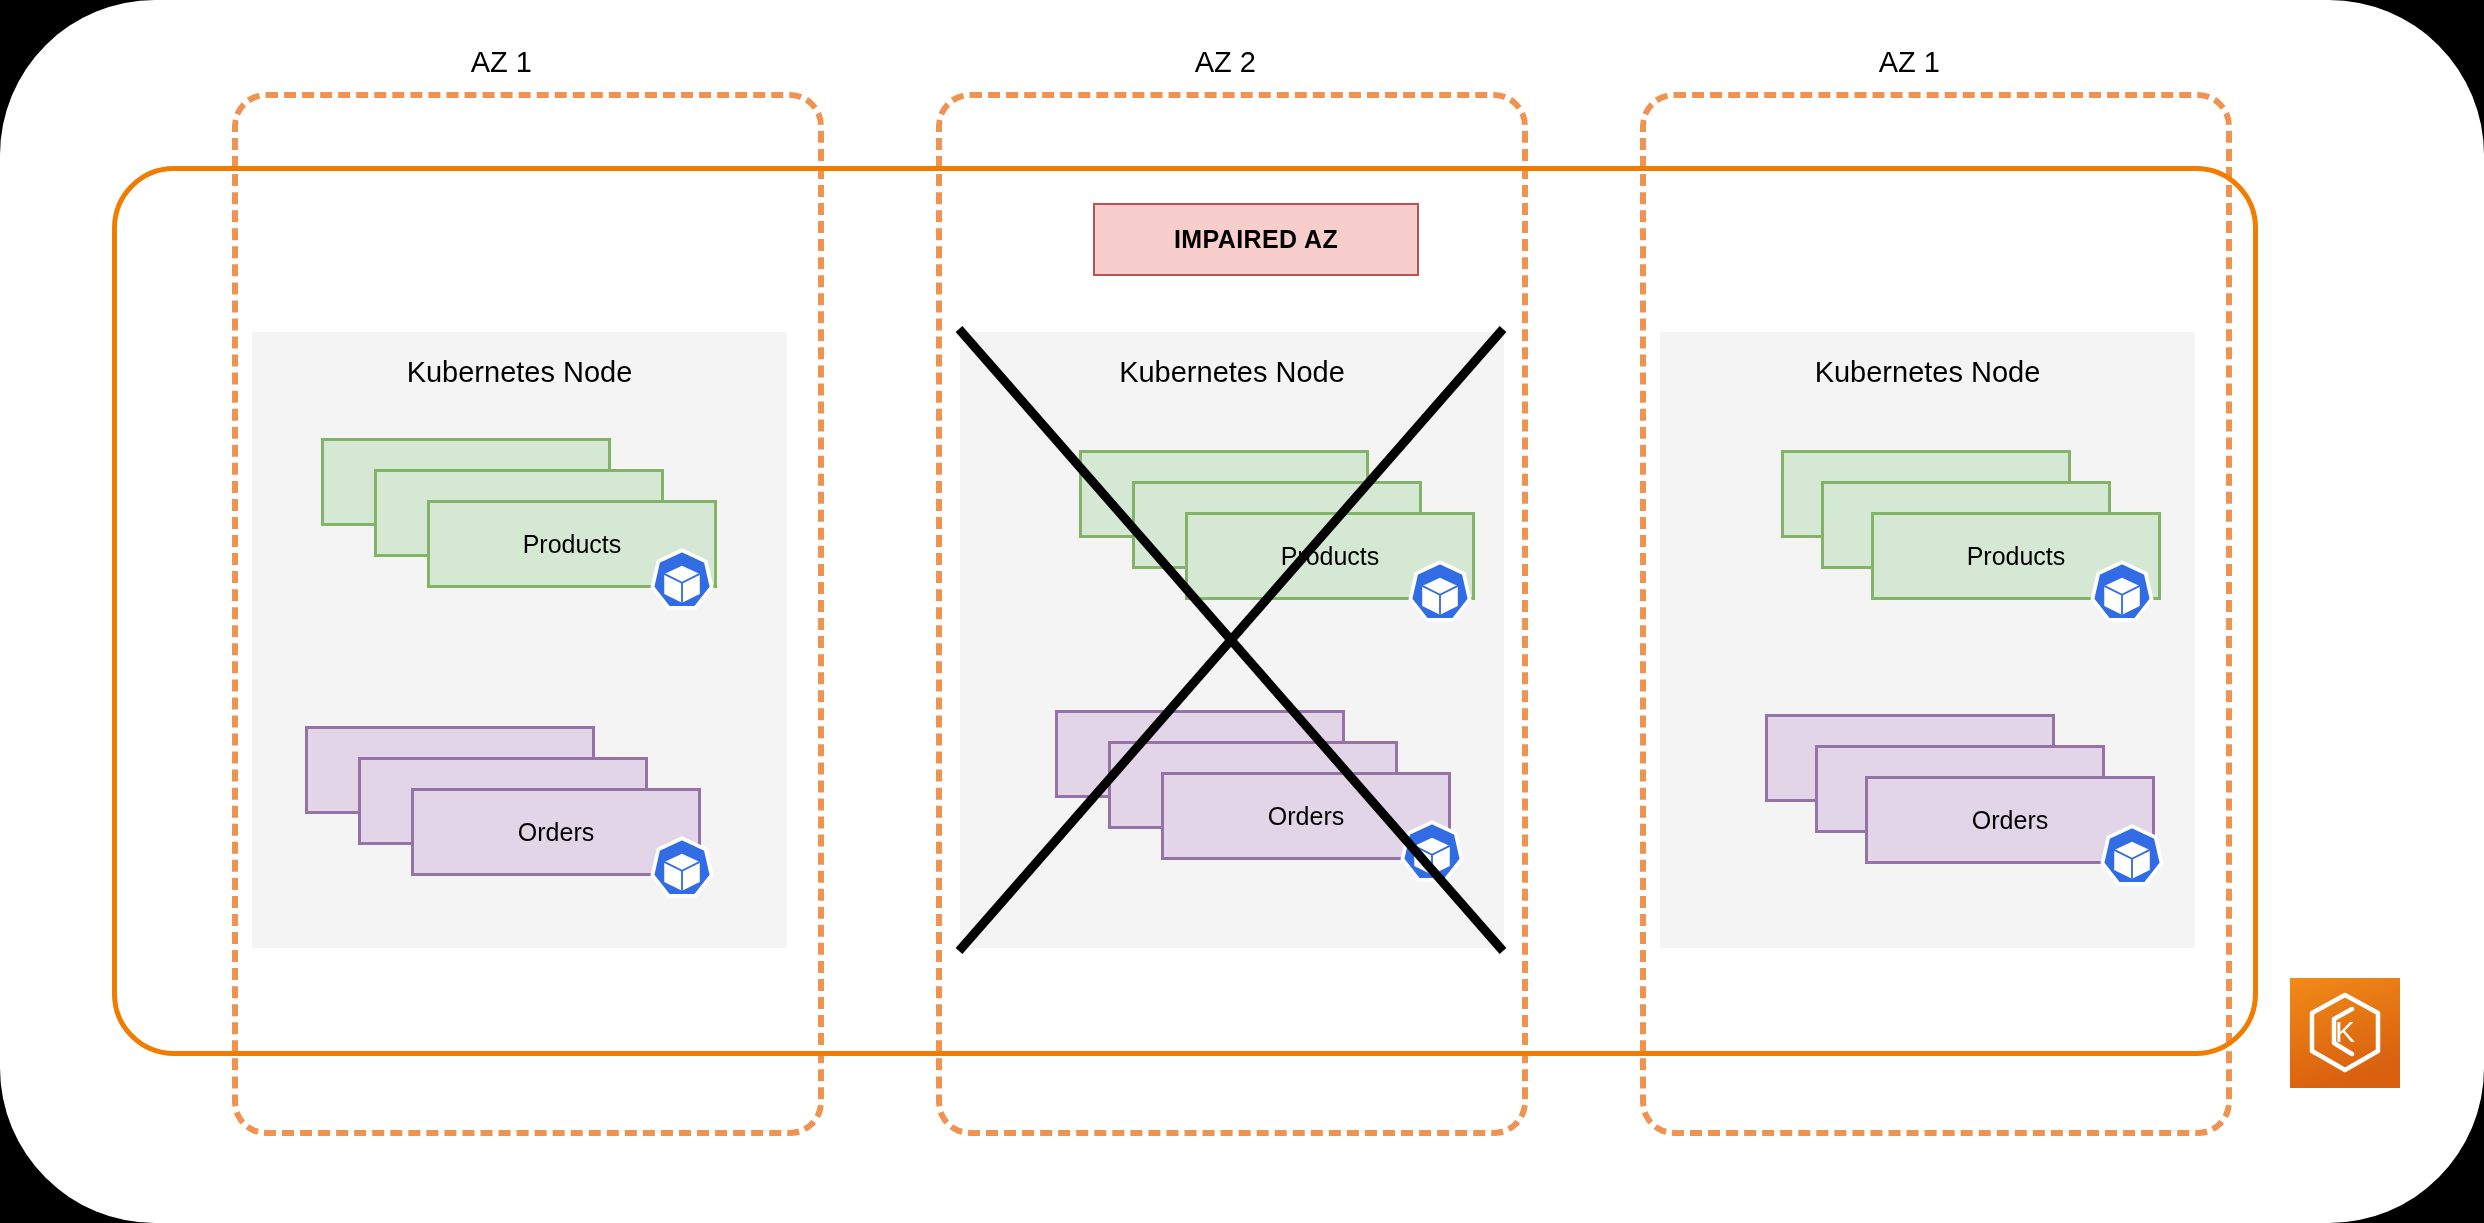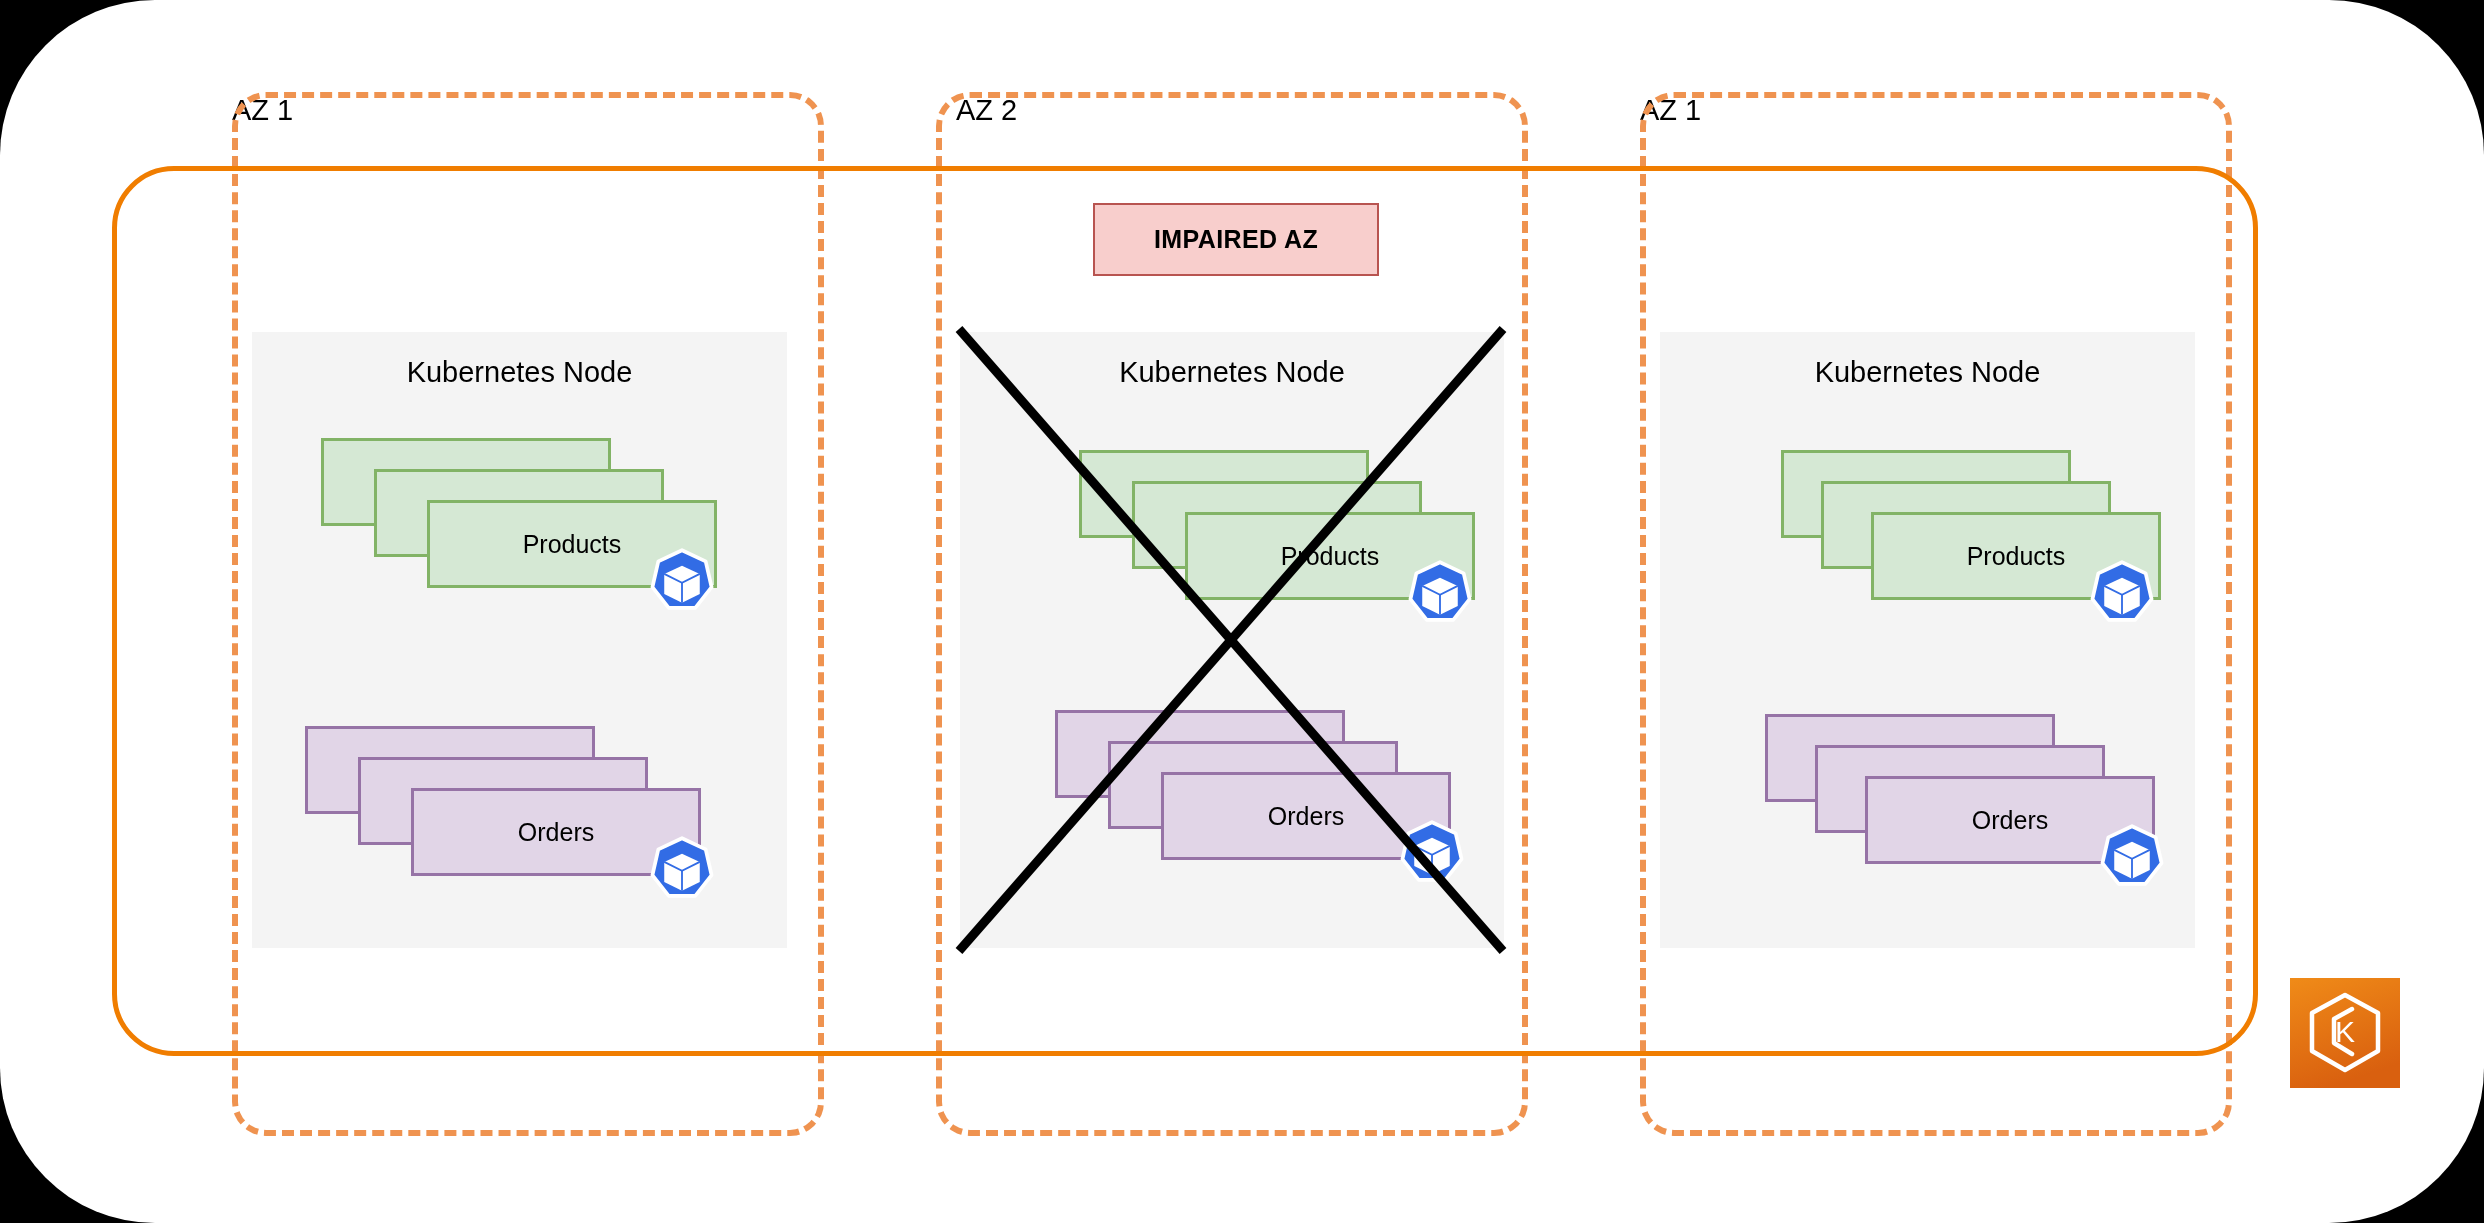--- a/index.html
+++ b/index.html
@@ -29,23 +29,22 @@
     position: absolute;
     border: 6px dashed #ef9350;
     border-radius: 34px;
     box-sizing: border-box;
     background: transparent;
   }
   .az-label {
     position: absolute;
     font-size: 29px;
     color: #000000;
-    text-align: left;
+    text-align: right;
     white-space: nowrap;
-    margin-top: 48px;
   }
 
   
   #cluster-boundary {
     position: absolute;
     left: 112px;
     top: 166px;
     width: 2146px;
     height: 890px;
     border: 5px solid #f07d00;
@@ -95,21 +94,21 @@
     position: absolute;
     width: 74px;
     height: 74px;
   }
 
   
   #impaired-badge {
     position: absolute;
     left: 1093px;
     top: 203px;
-    width: 286px;
+    width: 326px;
     height: 73px;
     background: #f8cecc;
     border: 2px solid #b85450;
     box-sizing: border-box;
     display: flex;
     align-items: center;
     justify-content: center;
     font-size: 25px;
     font-weight: bold;
     color: #000000;

